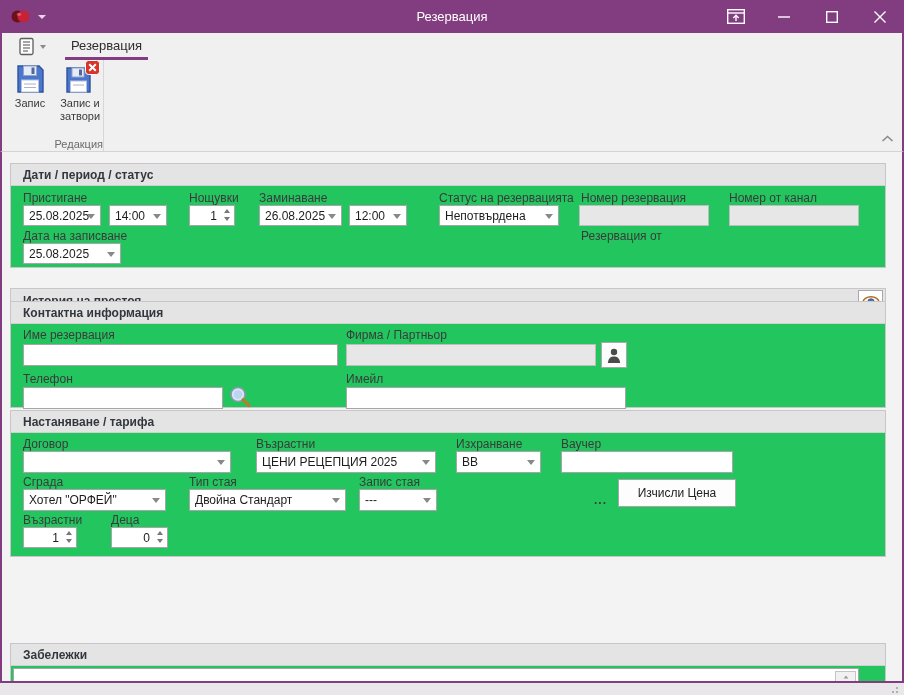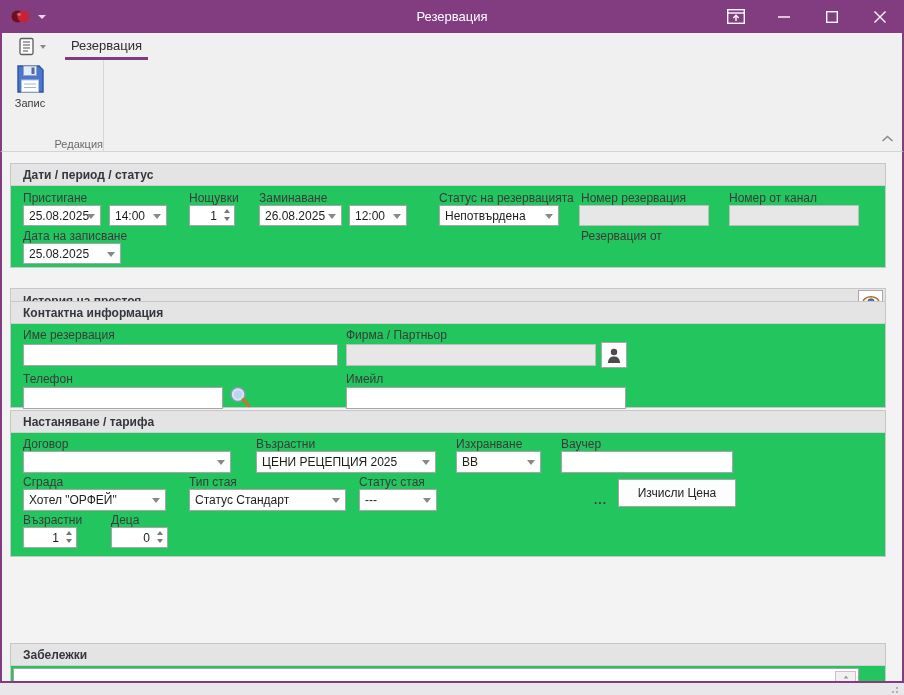--- a/index.html
+++ b/index.html
@@ -138,20 +138,38 @@
               <path d="M4 3 H25 L29 7 V29 H4 Z" fill="#4a76ce" stroke="#2d539f" stroke-width="1.4"></path>
               <rect x="9.5" y="3" width="13" height="9.5" fill="#e6ecf7" stroke="#93a4c6" stroke-width="1"></rect>
               <rect x="17.5" y="4.5" width="3" height="6.5" fill="#50699a"></rect>
               <rect x="7.5" y="17" width="17" height="12" fill="#ffffff" stroke="#b5c1d6" stroke-width="1"></rect>
               <line x1="10" y1="21" x2="22" y2="21" stroke="#a8b4ca" stroke-width="1"></line>
               <line x1="10" y1="24.5" x2="22" y2="24.5" stroke="#a8b4ca" stroke-width="1"></line>
             </svg>
           </span>
           <span>Запис</span>
         </div>
+        <div class="big-btn">
+          <span class="ic">
+            <svg width="32" height="32" viewBox="0 0 32 32">
+              <path d="M3 5 H22 L26 9 V29 H3 Z" fill="#4a76ce" stroke="#2d539f" stroke-width="1.4"></path>
+              <rect x="8" y="5" width="12" height="9" fill="#e6ecf7" stroke="#93a4c6" stroke-width="1"></rect>
+              <rect x="15" y="6.5" width="3" height="6" fill="#50699a"></rect>
+              <rect x="6.5" y="18" width="16" height="11" fill="#ffffff" stroke="#b5c1d6" stroke-width="1"></rect>
+              <line x1="9" y1="22" x2="20" y2="22" stroke="#a8b4ca" stroke-width="1"></line>
+            </svg>
+            <span class="badge">
+              <svg width="15" height="15" viewBox="0 0 15 15">
+                <rect x="0.5" y="0.5" width="14" height="14" rx="3" fill="#d93428" stroke="#ffffff" stroke-width="1"></rect>
+                <path d="M4.2 4.2 L10.8 10.8 M10.8 4.2 L4.2 10.8" stroke="#fff" stroke-width="2"></path>
+              </svg>
+            </span>
+          </span>
+          <span>Запис и затвори</span>
+        </div>
       </div>
       <div class="group-label">Редакция</div>
     </div>
     <span class="ribbon-collapse">
       <svg width="13" height="8" viewBox="0 0 13 8">
           <polyline points="1.5,6 6.5,1.5 11.5,6" fill="none" stroke="#8a8a8a" stroke-width="1.6"></polyline>
         </svg>
     </span>
   </div>
 </div>
@@ -282,25 +300,25 @@
     <input class="txt" style="left: 550px; top: 40px; width: 172px;" value="">
 
     <span class="lbl" style="left:12px; top:64px;">Сграда</span>
     <div class="fld combo" style="left:12px; top:78px; width:143px; height:22px;">
       <span class="val">Хотел "ОРФЕЙ"</span>
         <span class="caret"></span>
     </div>
 
     <span class="lbl" style="left:178px; top:64px;">Тип стая</span>
     <div class="fld combo" style="left:178px; top:78px; width:157px; height:22px;">
-      <span class="val">Статус Стандарт</span>
-        <span class="caret"></span>
-    </div>
-
-    <span class="lbl" style="left:348px; top:64px;">Статус стая</span>
+      <span class="val">Двойна Стандарт</span>
+        <span class="caret"></span>
+    </div>
+
+    <span class="lbl" style="left:348px; top:64px;">Запис стая</span>
     <div class="fld combo" style="left:348px; top:78px; width:78px; height:22px;">
       <span class="val">---</span>
         <span class="caret"></span>
     </div>
 
     <span class="ellipsis" style="left:583px; top:82px;">...</span>
     <div class="push-btn" style="left:607px; top:68px; width:118px; height:28px; line-height:26px;">
       <span>Изчисли Цена</span>
     </div>
 

